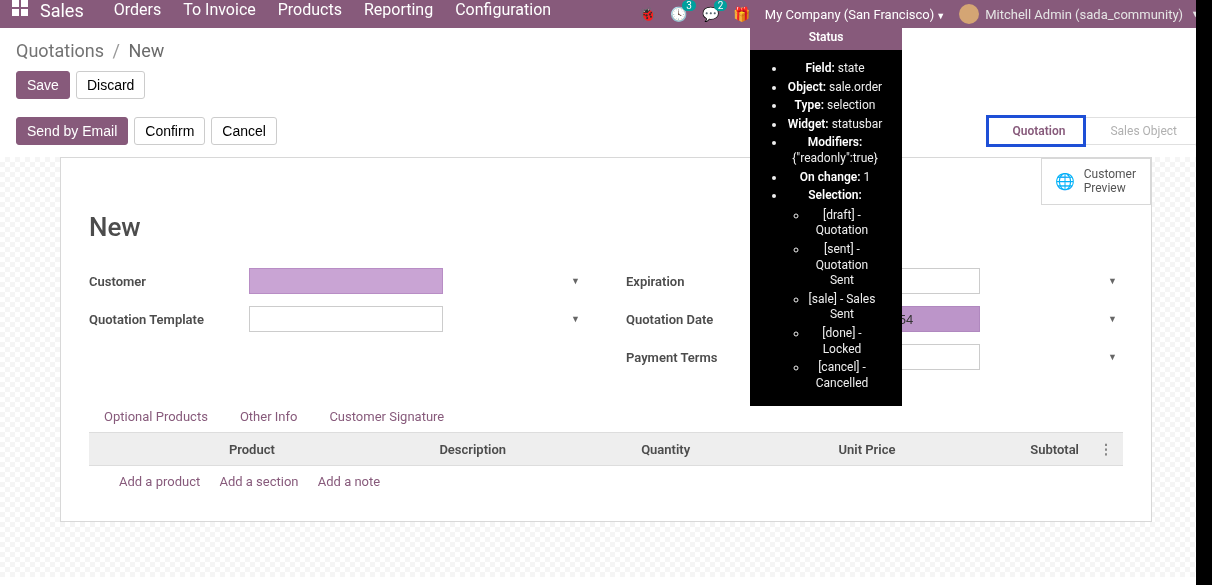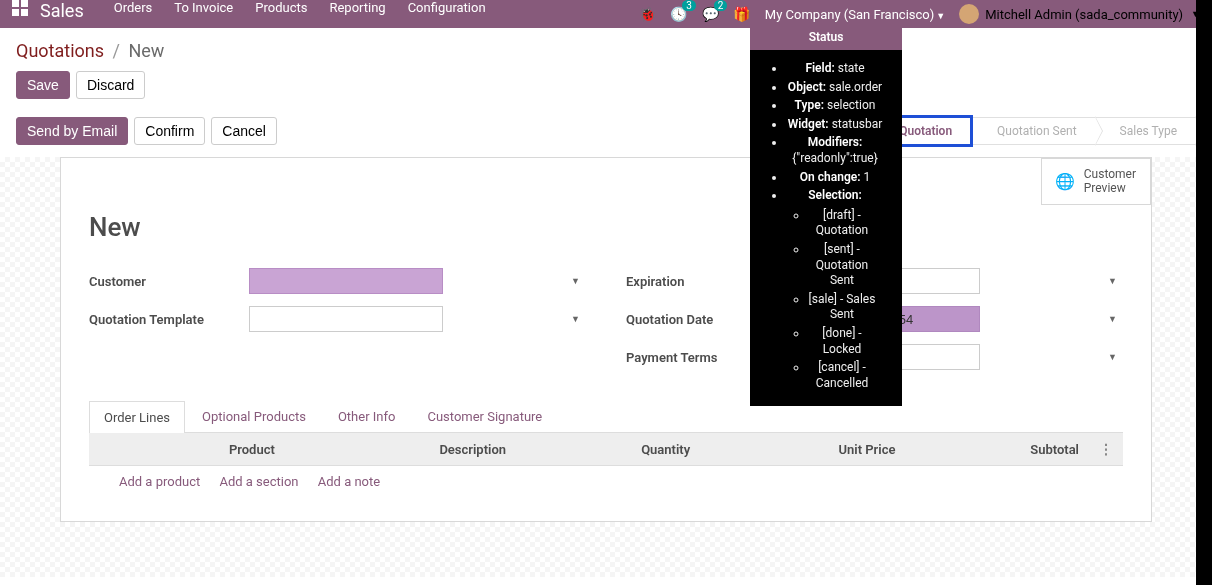--- a/index.html
+++ b/index.html
@@ -3,31 +3,31 @@
 <meta charset="utf-8">
 <style>
 * { box-sizing: border-box; margin: 0; padding: 0; }
 body { font-family: -apple-system, BlinkMacSystemFont, "Segoe UI", Roboto, sans-serif; font-size: 13px; color: #4c4c4c; background: #fff; width: 1212px; height: 585px; overflow: hidden; position: relative; }
 
 .topbar { background: #875a7b; height: 28px; display: flex; color: #fff; padding: 0 12px; }
 .apps-icon { width: 16px; height: 16px; display: grid; grid-template-columns: 1fr 1fr; grid-template-rows: 1fr 1fr; gap: 2px; margin-right: 12px; cursor: pointer; }
 .apps-icon div { background: #fff; }
 .app-title { font-size: 18px; font-weight: 400; margin-right: 30px; }
 .nav-menu { display: flex; gap: 22px; }
-.nav-menu a { color: #fff; text-decoration: none; font-size: 13px; cursor: pointer; }
+.nav-menu a { color: #fff; text-decoration: none; font-size: 16px; cursor: pointer; }
 .topbar-right { margin-left: auto; display: flex; align-items: center; gap: 14px; }
 .systray-icon { color: #fff; cursor: pointer; position: relative; font-size: 14px; }
 .badge { position: absolute; top: -6px; right: -8px; background: #00a09d; color: #fff; border-radius: 8px; font-size: 10px; padding: 0 4px; min-width: 12px; text-align: center; }
 .company { color: #fff; font-size: 13px; cursor: pointer; }
-.user { display: flex; align-items: center; gap: 6px; color: #000000; cursor: pointer; }
+.user { display: flex; align-items: center; gap: 6px; color: #e5e5e5; cursor: pointer; }
 .avatar { width: 20px; height: 20px; border-radius: 50%; background: #d4a574; }
 .caret { font-size: 9px; margin-left: 2px; }
 
 .breadcrumb { padding: 12px 16px 6px; font-size: 18px; color: #6b6b6b; }
-.breadcrumb .module { color: #7f1d1d; cursor: pointer; }
+.breadcrumb .module { color: #737373; cursor: pointer; }
 .breadcrumb .sep { color: #999; margin: 0 4px; }
 
 .action-row { padding: 4px 16px 10px; display: flex; gap: 6px; }
 .btn { border: 1px solid #ccc; background: #fff; padding: 5px 10px; font-size: 14px; cursor: pointer; border-radius: 3px; }
 .btn-primary { background: #875a7b; border-color: #875a7b; color: #fff; }
 
 .statusbar-row { display: flex; align-items: center; padding: 6px 16px 10px; }
 .left-actions { display: flex; gap: 6px; }
 .statusbar { margin-left: auto; display: flex; align-items: center; }
 .status-step { position: relative; padding: 6px 18px 6px 24px; background: #fff; color: #b0b0b0; font-size: 12px; border: 1px solid #e0e0e0; border-left: none; }
@@ -120,22 +120,21 @@
 </div>
 
 <div class="statusbar-row">
   <div class="left-actions">
     <button class="btn btn-primary">Send by Email</button>
     <button class="btn">Confirm</button>
     <button class="btn">Cancel</button>
   </div>
   <div class="statusbar">
     <div class="status-step active">Quotation</div>
-    <div class="status-step">Quotation Sent</div>
-    <div class="status-step">Sales Type</div>
+    <div class="status-step">Sales Object</div>
   </div>
 </div>
 
 <div class="checker-bg">
   <div class="sheet">
     <div class="customer-preview">
       <span class="globe">🌐</span>
       <div class="cp-text">
         <div>Customer</div>
         <div>Preview</div>
@@ -162,21 +161,20 @@
         <div class="input-wrap"><input class="form-input highlight2" value="08/11/2020 14:47:54" style=""><span class="dd-arrow">▼</span></div>
       </div>
       <div></div>
       <div class="form-row">
         <div class="form-label">Payment Terms</div>
         <div class="input-wrap"><input class="form-input" value="" style=""><span class="dd-arrow">▼</span></div>
       </div>
     </div>
 
     <div class="tabs">
-      <div class="tab active">Order Lines</div>
       <div class="tab">Optional Products</div>
       <div class="tab">Other Info</div>
       <div class="tab">Customer Signature</div>
     </div>
 
     <table class="table">
       <thead>
         <tr>
           <th style="width:20px"></th>
           <th>Product</th>

